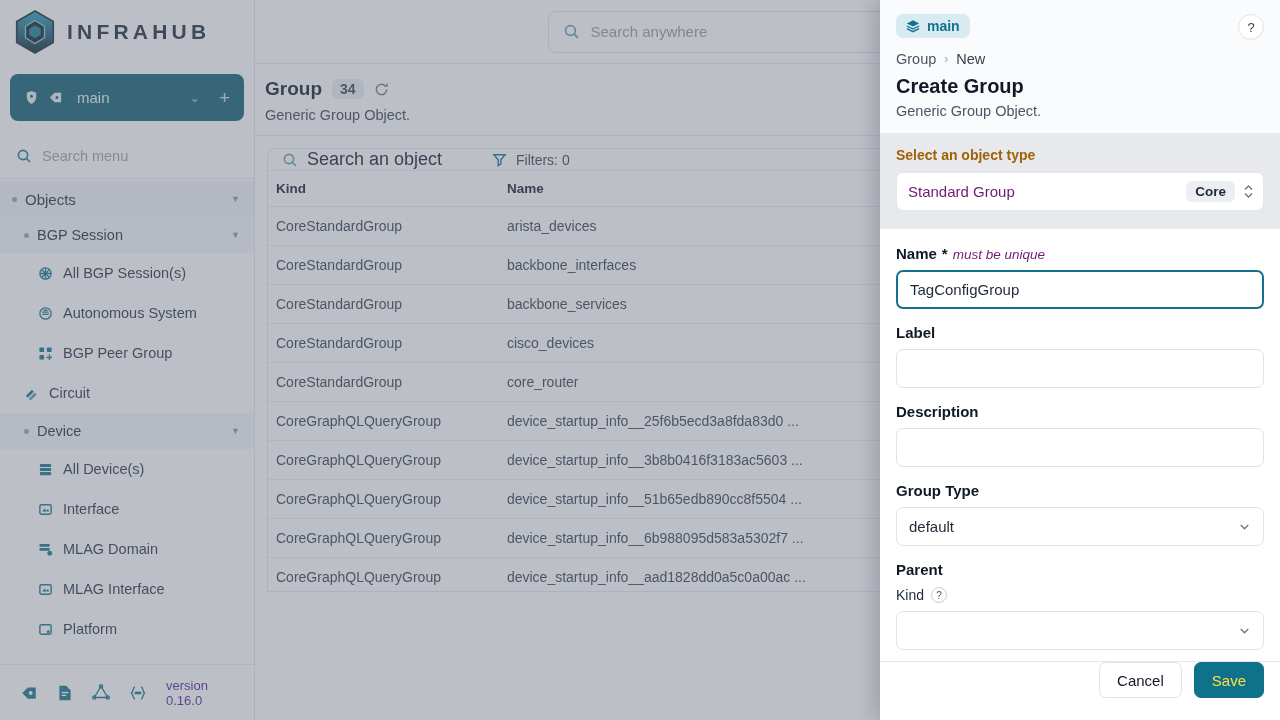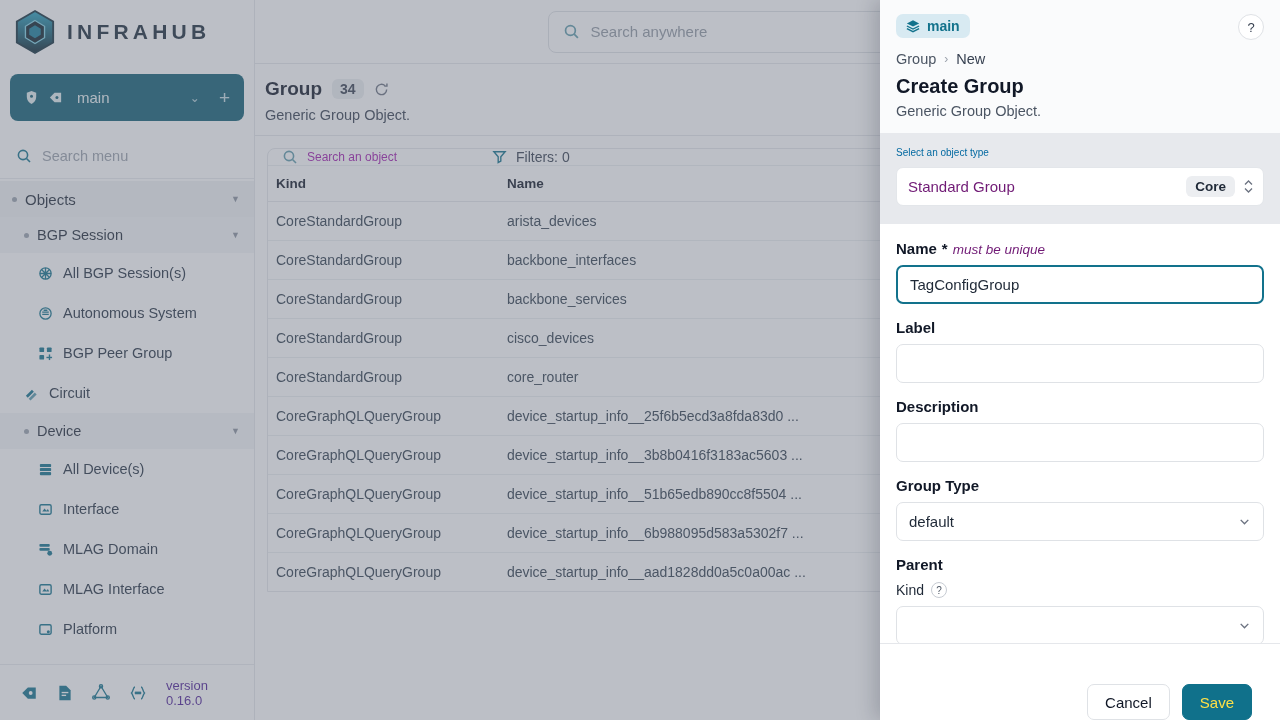--- a/index.html
+++ b/index.html
@@ -107,21 +107,21 @@
   .card {
     margin: 12px 12px 0 12px;
     border: 1px solid #e5e7eb; border-top-left-radius: 8px; border-top-right-radius: 8px;
     flex: 1; display: flex; flex-direction: column; overflow: hidden; background: #fff;
   }
   .card-toolbar {
     height: 52px; display: flex; align-items: center; gap: 10px; padding: 0 14px;
     border-bottom: 1px solid #eceef1;
   }
   .toolbar-search { display:flex; align-items:center; gap:9px; width: 190px; }
-  .toolbar-search .ph { color: #a21caf; font-size: 12px; }
+  .toolbar-search .ph { color: #0f172a; font-size: 18px; }
   .filters { display: flex; align-items: flex-start; gap: 9px; font-size: 14px; color: #374151; margin-left: 10px;}
 
   table { width: 100%; border-collapse: collapse; table-layout: fixed; }
   th {
     text-align: left; font-size: 13.5px; font-weight: 700; color: #111827;
     padding: 10px 8px 10px 8px; border-bottom: 1px solid #e5e7eb;
     white-space: nowrap;
   }
   td {
     font-size: 14px; color: #32404f; padding: 11px 8px;
@@ -166,21 +166,21 @@
     display: flex; align-items: center; justify-content: center;
     font-size: 13px; color: #374151; cursor: pointer;
   }
   .crumbs { margin-top: 11px; display: flex; align-items: center; gap: 8px; font-size: 14.5px; color: #4b5563; }
   .crumbs .sep { color: #9aa1ab; font-size: 12px; }
   .crumbs .cur { color: #374151; }
   .drawer-title { margin-top: 8px; font-size: 20px; font-weight: 700; color: #111827; }
   .drawer-sub { margin-top: 5px; font-size: 14.5px; color: #4b5563; }
 
   .objtype-block { background: #e7e9ed; padding: 14px 16px 18px 16px; }
-  .field-label { font-size: 10px; color: #0369a1; }
+  .field-label { font-size: 14px; color: #a16207; font-weight: bold; }
   .objtype-select {
     margin-top: 9px; height: 39px; background: #fff;
     border: 1px solid #e3e6ea; border-radius: 7px;
     display: flex; align-items: center; padding: 0 9px 0 11px; gap: 8px; cursor: pointer;
   }
   .objtype-select .val { flex: 1; font-size: 15px; color: #701a75; }
   .core-chip { background: #eceef1; border-radius: 6px; padding: 3px 9px; font-size: 13.5px; font-weight: 700; color: #1f2937; }
   .spin { color: #6b7280; font-size: 12px; line-height: 1; display:flex; flex-direction:column; }
 
   .drawer-body { flex: 1; overflow: hidden; padding: 16px; }
@@ -200,22 +200,22 @@
     border: 1px solid #dfe2e6; border-radius: 7px; background: #fff;
     display: flex; align-items: center; padding: 0 12px; cursor: pointer;
   }
   .sel .val { flex: 1; font-size: 15px; color: #1f2937; }
   .sub-label { font-size: 14px; color: #1f2937; display: flex; align-items: center; gap: 7px; margin-top: 9px; }
   .qmark {
     width: 16px; height: 16px; border-radius: 50%; border: 1px solid #c7ccd3;
     font-size: 10px; color: #4b5563; display: flex; align-items: center; justify-content: center;
   }
   .drawer-foot {
-    border-top: 1px solid #e5e7eb; height: 77px;
-    display: flex; align-items: flex-end; justify-content: flex-end; gap: 12px; padding: 0 28px;
+    border-top: 1px solid #e5e7eb; height: 59px;
+    display: flex; align-items: flex-start; justify-content: flex-end; gap: 12px; padding: 0 16px;
   }
   .btn {
     height: 36px; border-radius: 7px; padding: 0 17px; font-size: 15px;
     display: flex; align-items: center; cursor: pointer;
     font-family: "Liberation Sans", sans-serif;
   }
   .btn-cancel { background: #fff; border: 1px solid #dfe2e6; color: #111827; }
   .btn-save { background: #10718b; border: 1px solid #10718b; color: #fde047; }
   svg { display: block; }
 </style>

